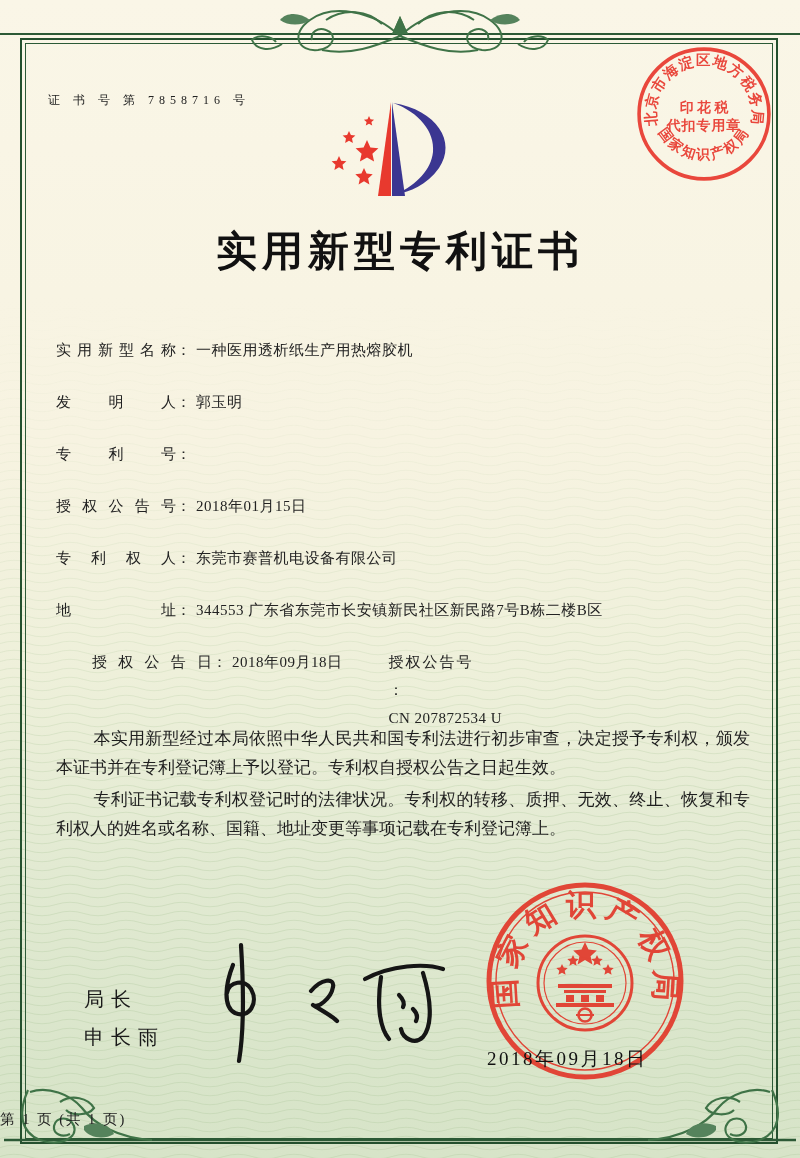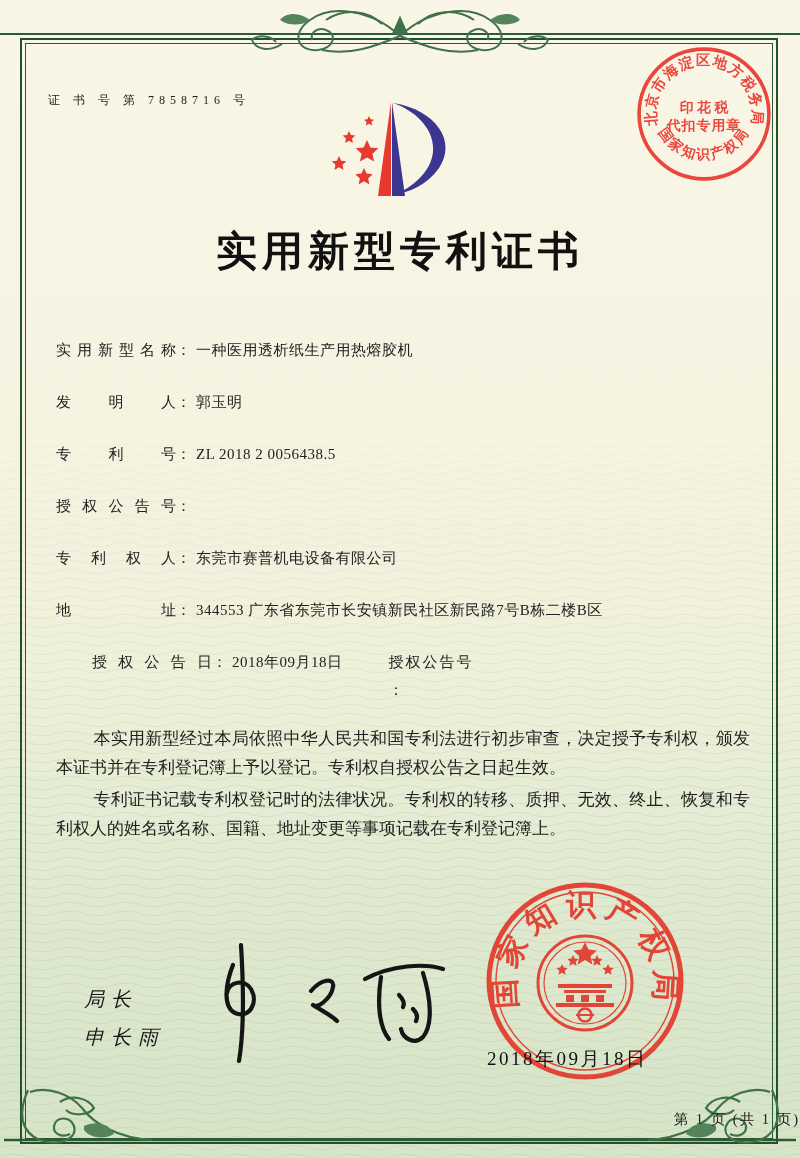--- a/index.html
+++ b/index.html
@@ -30,25 +30,25 @@
   .colon{width:20px;flex:none;}
   .val{flex:1;letter-spacing:.5px;}
   .grant{display:flex;margin-bottom:0;}
   .pair{display:flex;margin-left:36px;}
   .pair .val{flex:none;}
   .pair.right{margin-left:46px;flex-direction:column;}
   .pair.right .lbl2{letter-spacing:2px;}
   .paras{position:absolute;left:56px;top:692px;width:694px;font-size:17px;line-height:29px;
     text-align:justify;color:#1e1e1e;margin-top:32px;}
   .paras p{margin:0 0 3px 0;text-indent:2.2em;}
-  .director{position:absolute;left:84px;top:980px;font-size:20px;line-height:38px;letter-spacing:7px;color:#1a1a1a;font-style:italic;}
+  .director{position:absolute;left:84px;top:980px;font-size:20px;line-height:38px;letter-spacing:7px;color:#1a1a1a;}
   .sig{position:absolute;left:185px;top:933px;}
   .seal{position:absolute;left:470px;top:880px;opacity:.93;}
   .seal-date{position:absolute;left:487px;top:1046px;font-size:19px;letter-spacing:2.5px;color:#111;}
-  .footer{position:absolute;left:0;top:1110px;width:100%;text-align:right;font-size:14.5px;letter-spacing:2px;color:#222;}
+  .footer{position:absolute;left:0;top:1110px;width:100%;text-align:left;font-size:14.5px;letter-spacing:2px;color:#222;}
 </style>
 </head>
 <body>
 
 <div class="page">
 
   <svg class="waves" width="800" height="1158" aria-hidden="true">
     <defs>
       <pattern id="wv" width="56" height="9" patternUnits="userSpaceOnUse">
         <path d="M0,4.5 Q14,0 28,4.5 T56,4.5" fill="none" stroke="#a9c497" stroke-width="1"></path>
@@ -123,45 +123,46 @@
         <span class="val">一种医用透析纸生产用热熔胶机</span>
     </div>
     <div class="row">
       <span class="lbl">发明人</span>
         <span class="colon">：</span>
         <span class="val">郭玉明</span>
     </div>
     <div class="row">
       <span class="lbl">专利号</span>
         <span class="colon">：</span>
-        <span class="val">ZL 2018 2 0056438.5</span>
     </div>
     <div class="row">
       <span class="lbl">授权公告号</span>
         <span class="colon">：</span>
+        <span class="val">2018年01月15日</span>
     </div>
     <div class="row">
       <span class="lbl">专利权人</span>
         <span class="colon">：</span>
         <span class="val">东莞市赛普机电设备有限公司</span>
     </div>
     <div class="row addr">
       <span class="lbl">地址</span>
         <span class="colon">：</span>
         <span class="val">344553 广东省东莞市长安镇新民社区新民路7号B栋二楼B区</span>
     </div>
     <div class="row grant">
       <span class="pair">
         <span class="lbl">授权公告日</span>
           <span class="colon">：</span>
           <span class="val">2018年09月18日</span>
       </span>
       <span class="pair right">
         <span class="lbl2">授权公告号</span>
           <span class="colon">：</span>
+          <span class="val">CN 207872534 U</span>
       </span>
     </div>
   </div>
 
   <div class="paras">
     <p>本实用新型经过本局依照中华人民共和国专利法进行初步审查，决定授予专利权，颁发本证书并在专利登记簿上予以登记。专利权自授权公告之日起生效。</p>
     <p>专利证书记载专利权登记时的法律状况。专利权的转移、质押、无效、终止、恢复和专利权人的姓名或名称、国籍、地址变更等事项记载在专利登记簿上。</p>
   </div>
 
   <div class="director">

